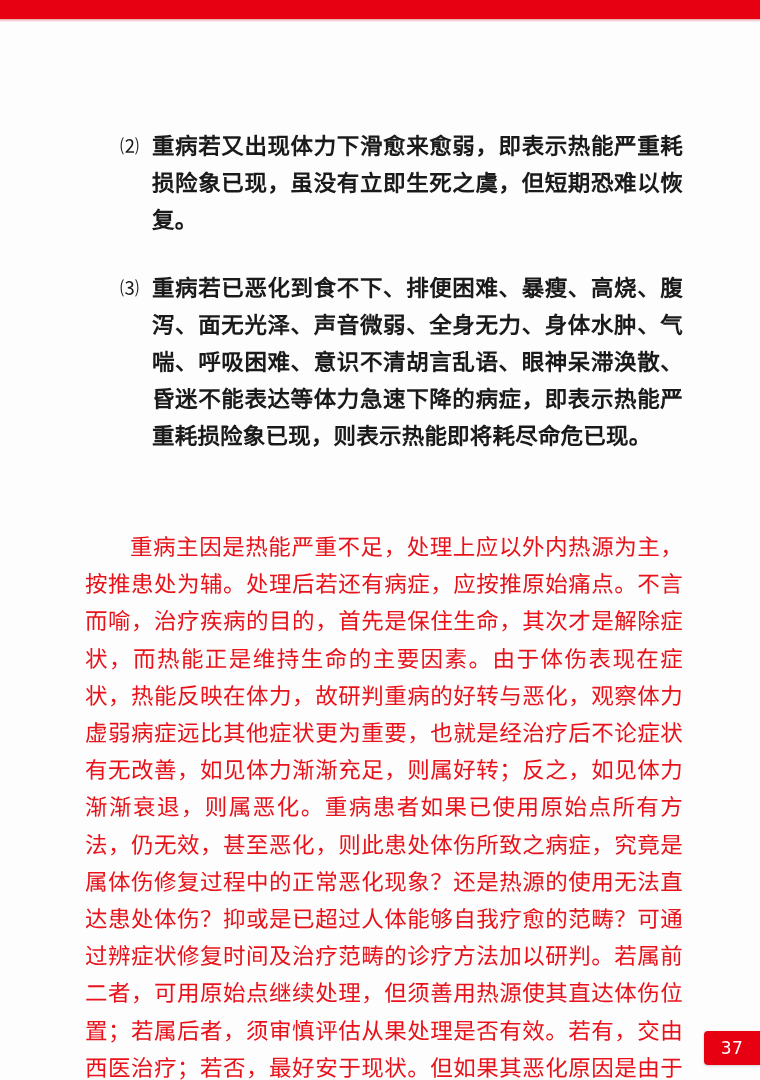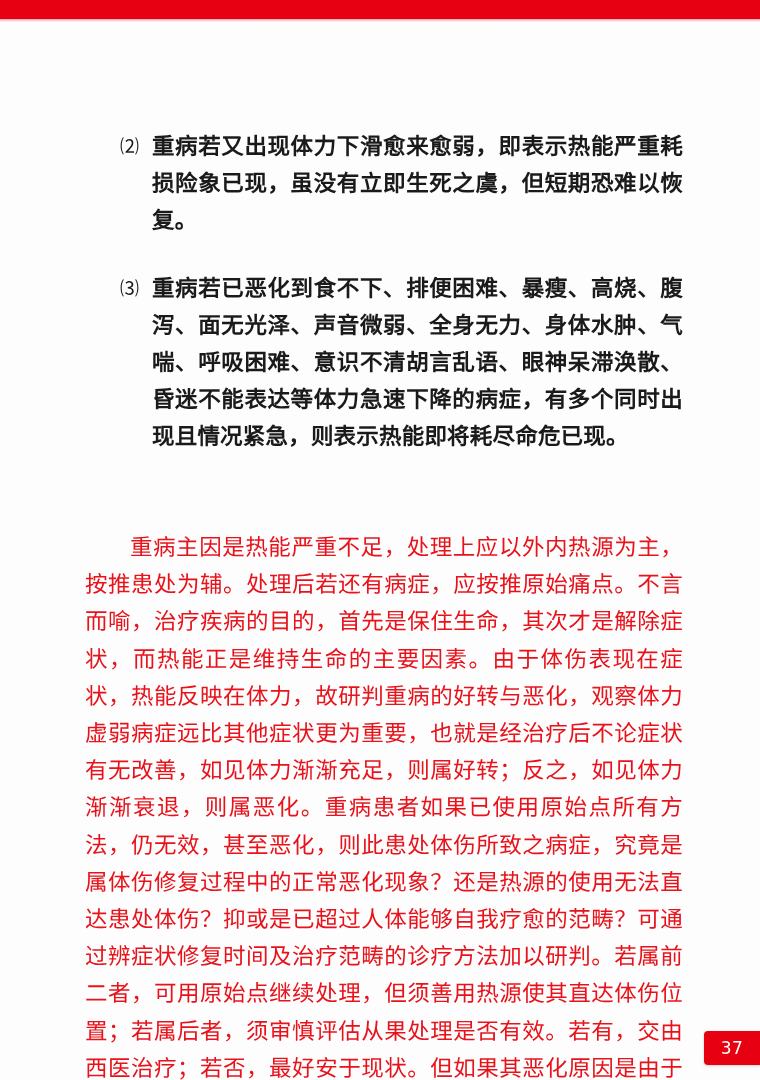--- a/index.html
+++ b/index.html
@@ -130,21 +130,21 @@
 
     <div class="list-block">
 
       <div class="list-item">
         <span class="list-marker">⑵</span>
         <span class="list-text">重病若又出现体力下滑愈来愈弱，即表示热能严重耗损险象已现，虽没有立即生死之虞，但短期恐难以恢复。</span>
       </div>
 
       <div class="list-item">
         <span class="list-marker">⑶</span>
-        <span class="list-text">重病若已恶化到食不下、排便困难、暴瘦、高烧、腹泻、面无光泽、声音微弱、全身无力、身体水肿、气喘、呼吸困难、意识不清胡言乱语、眼神呆滞涣散、昏迷不能表达等体力急速下降的病症，有多个同时出现且情况紧急，则表示热能即将耗尽命危已现。</span>
+        <span class="list-text">重病若已恶化到食不下、排便困难、暴瘦、高烧、腹泻、面无光泽、声音微弱、全身无力、身体水肿、气喘、呼吸困难、意识不清胡言乱语、眼神呆滞涣散、昏迷不能表达等体力急速下降的病症，即表示热能严重耗损险象已现，则表示热能即将耗尽命危已现。</span>
       </div>
 
     </div>
 
     <div class="para-spacer"></div>
 
     <p class="body-para">重病主因是热能严重不足，处理上应以外内热源为主，按推患处为辅。处理后若还有病症，应按推原始痛点。不言而喻，治疗疾病的目的，首先是保住生命，其次才是解除症状，而热能正是维持生命的主要因素。由于体伤表现在症状，热能反映在体力，故研判重病的好转与恶化，观察体力虚弱病症远比其他症状更为重要，也就是经治疗后不论症状有无改善，如见体力渐渐充足，则属好转；反之，如见体力渐渐衰退，则属恶化。重病患者如果已使用原始点所有方法，仍无效，甚至恶化，则此患处体伤所致之病症，究竟是属体伤修复过程中的正常恶化现象？还是热源的使用无法直达患处体伤？抑或是已超过人体能够自我疗愈的范畴？可通过辨症状修复时间及治疗范畴的诊疗方法加以研判。若属前二者，可用原始点继续处理，但须善用热源使其直达体伤位置；若属后者，须审慎评估从果处理是否有效。若有，交由西医治疗；若否，最好安于现状。但如果其恶化原因是由于不正确生</p>
 
   </div>
 

